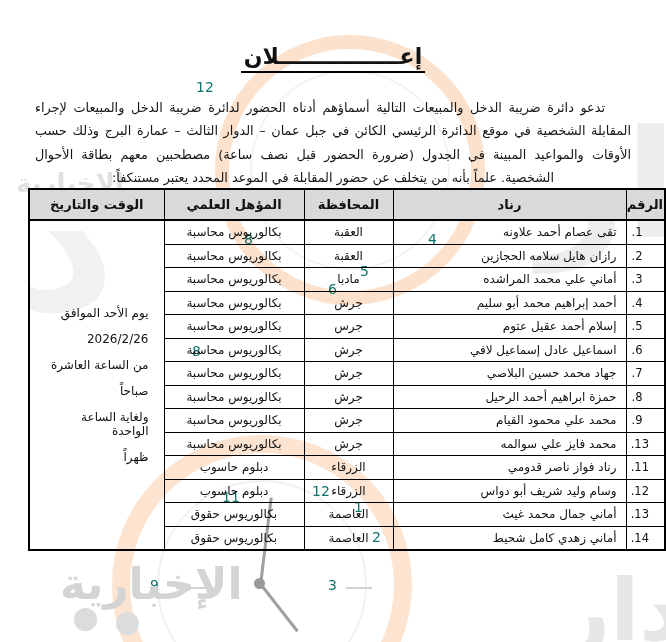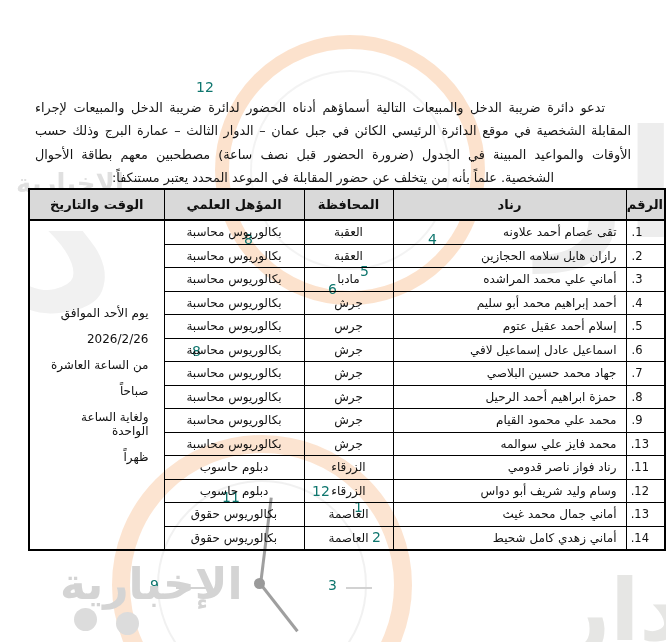--- a/index.html
+++ b/index.html
@@ -87,20 +87,21 @@
     <div class="wm-text madar-top">مدار</div>
     <div class="wm-text madar-bottom">مدار</div>
     <div class="wm-text akhbaria-top">الإخبارية</div>
     <div class="wm-text akhbaria-bottom">الإخبارية</div>
     <div class="wm-letter">د</div>
     <span class="wm-dot dot1"></span>
     <span class="wm-dot dot2"></span>
   </div>
 
   <div class="content">
+    <h1 class="title"><span class="title-text">إعــــــــــــــــلان</span></h1>
 
     <p class="intro">تدعو دائرة ضريبة الدخل والمبيعات التالية أسماؤهم أدناه الحضور لدائرة ضريبة الدخل والمبيعات لإجراء المقابلة الشخصية في موقع الدائرة الرئيسي الكائن في جبل عمان – الدوار الثالث – عمارة البرج وذلك حسب الأوقات والمواعيد المبينة في الجدول (ضرورة الحضور قبل نصف ساعة) مصطحبين معهم بطاقة الأحوال الشخصية. علماً بأنه من يتخلف عن حضور المقابلة في الموعد المحدد يعتبر مستنكفاً:</p>
 
     <table class="schedule">
       <colgroup>
         <col style="width:39px">
           <col style="width:233px">
           <col style="width:89px">
           <col style="width:140px">
           <col style="width:135px">

